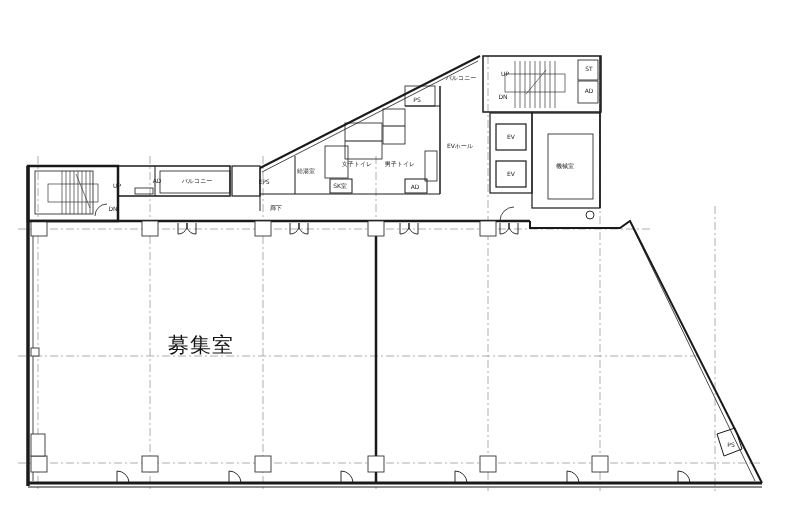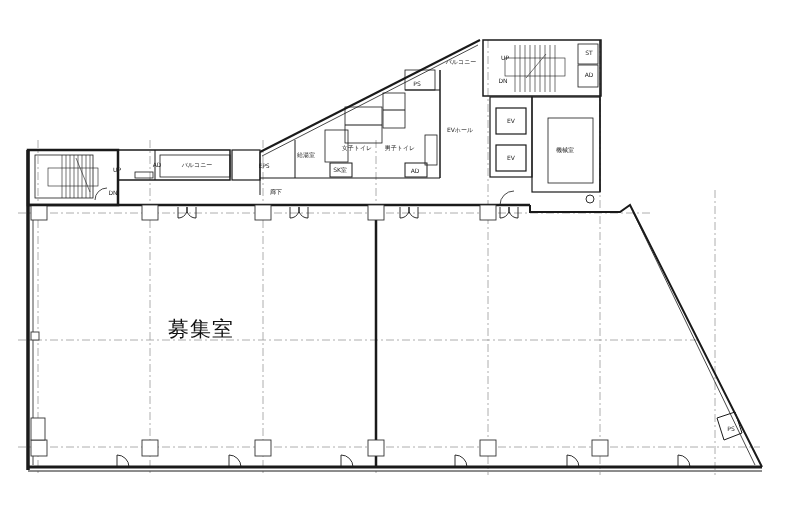--- a/index.html
+++ b/index.html
@@ -1,18 +1,18 @@
 <!DOCTYPE html>
 <html><head>
 <meta charset="utf-8">
 <style>
   html, body { margin: 0; padding: 0; background: #ffffff; }
   body { width: 787px; height: 515px; overflow: hidden; position: relative;
          font-family: "DejaVu Sans", sans-serif; }
-  #plan { position: absolute; left: 0; top: 0; width: 787px; height: 371px; }
+  #plan { position: absolute; left: 0; top: 16px; width: 787px; height: 371px; }
   .lbl { position: absolute; font-size: 6px; color: #222; white-space: nowrap;
          transform: translate(-50%, -50%); line-height: 1; }
   .big { position: absolute; font-size: 21px; color: #111; white-space: nowrap;
          transform: translate(-50%, -50%); line-height: 1; letter-spacing: 1px; }
 </style>
 </head>
 <body>
 
 <div id="plan">
 <svg width="787" height="515" viewBox="0 0 787 515" xmlns="http://www.w3.org/2000/svg">

